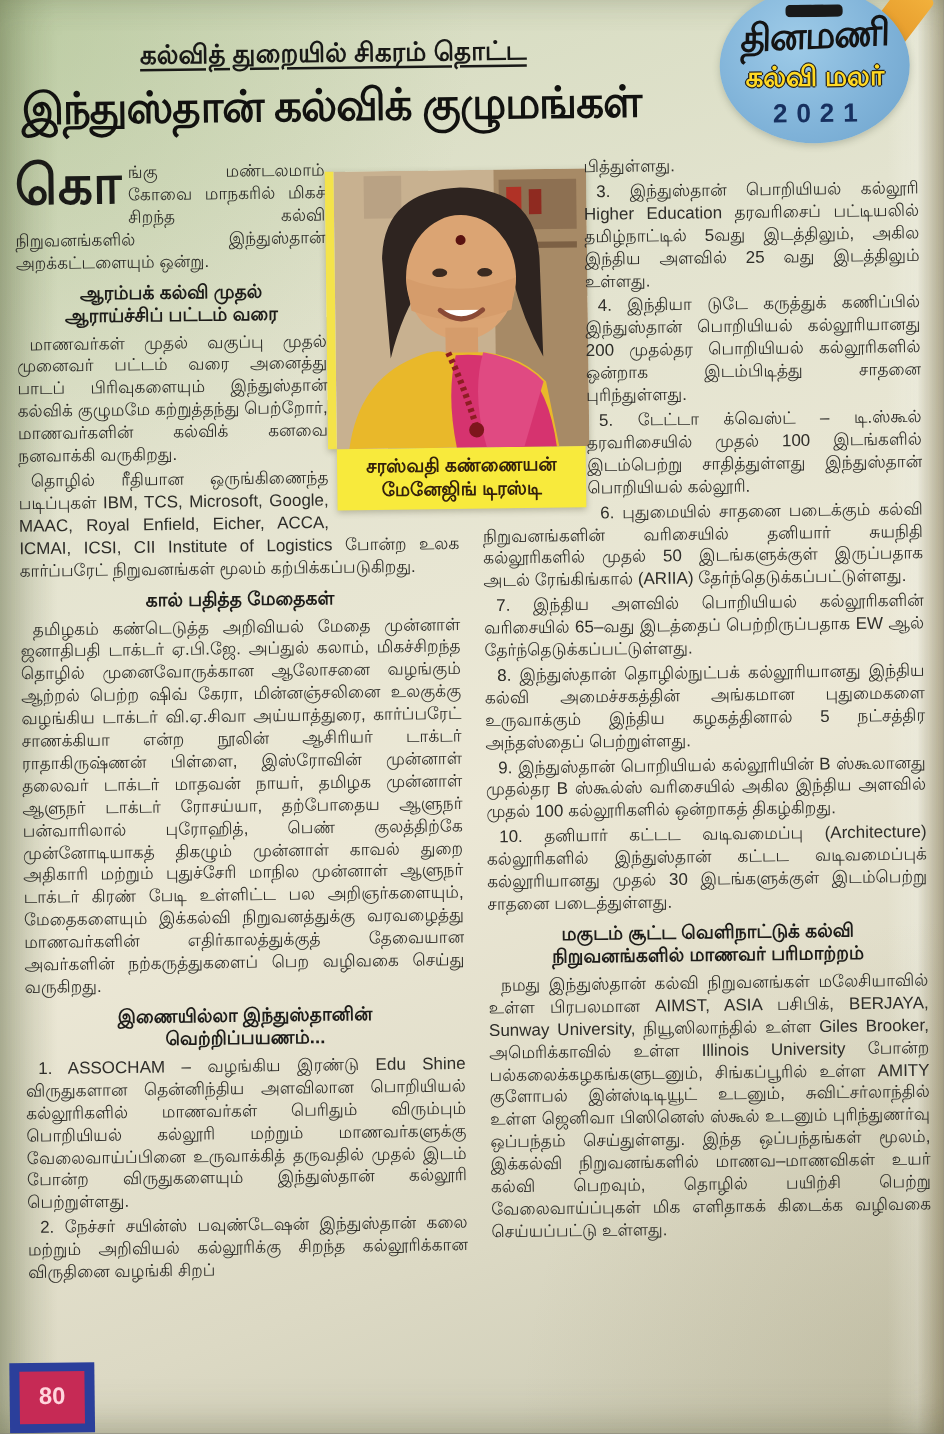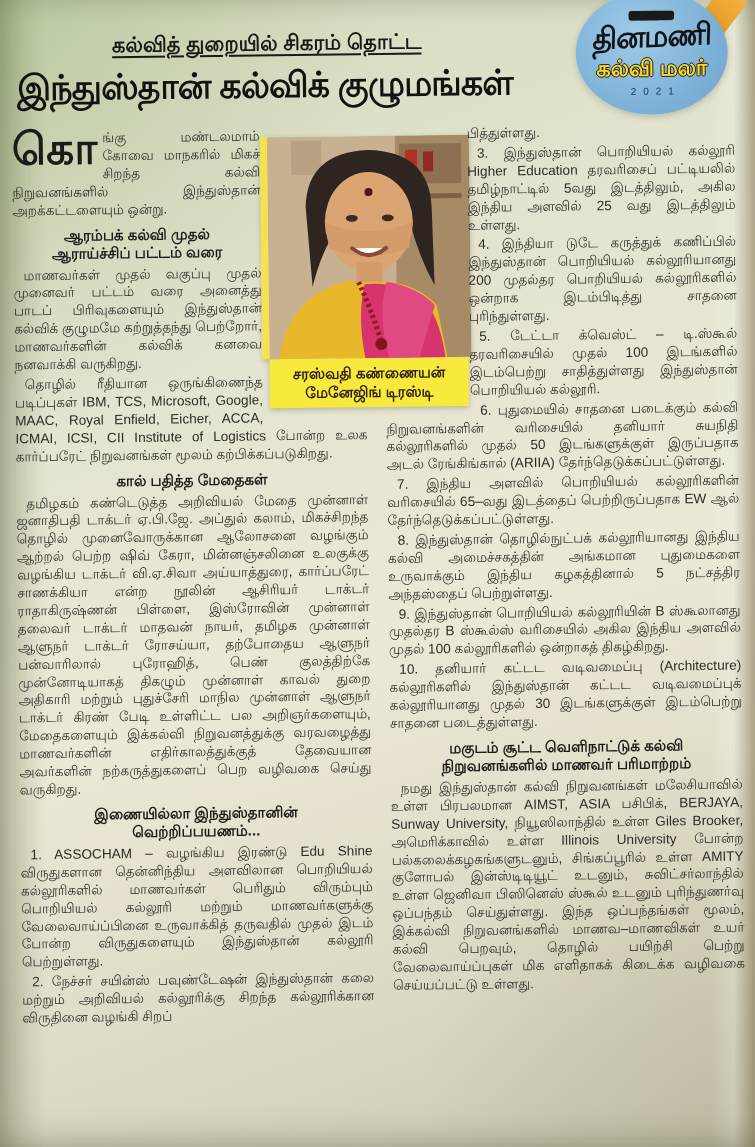--- a/index.html
+++ b/index.html
@@ -29,21 +29,21 @@
     display:flex;flex-direction:column;align-items:center;justify-content:center;gap:1px;
     box-shadow:0 2px 6px rgba(60,70,50,.25);}
   .badge-flourish{width:46px;height:10px;background:
       radial-gradient(circle at 15% 50%, #1a1a1a 36%, transparent 40%),
       radial-gradient(circle at 45% 40%, #1a1a1a 38%, transparent 42%),
       radial-gradient(circle at 75% 55%, #1a1a1a 34%, transparent 40%);
     border-radius:4px;margin-top:2px;}
   .badge-brand{font-size:30px;font-weight:bold;color:#141414;letter-spacing:-1px;transform:skewX(-4deg) rotate(-2deg);line-height:1;}
   .badge-edition{font-size:22px;font-weight:bold;color:#ffd923;line-height:1.15;margin-top:3px;
     text-shadow:-1px 0 #222,1px 0 #222,0 1px #222,0 -1px #222;}
-  .badge-year{font-size:10px;font-weight:normal;color:#17305f;letter-spacing:7px;margin-top:4px;padding-left:7px;}
+  .badge-year{font-size:21px;font-weight:bold;color:#17305f;letter-spacing:7px;margin-top:4px;padding-left:7px;}
 
   .kicker{position:absolute;top:30px;left:62px;width:420px;text-align:center;
     font-size:21px;font-weight:bold;color:#191917;
     text-decoration:underline;text-underline-offset:4px;text-decoration-thickness:2px;}
   .headline{position:absolute;top:64px;left:22px;width:560px;
     font-size:35px;font-weight:bold;color:#121210;letter-spacing:-1px;white-space:nowrap;}
 
   
   .columns{position:absolute;top:126px;left:16px;width:723px;height:1012px;display:flex;gap:19px;}
   .col{width:352px;font-size:13.6px;line-height:17.9px;text-align:justify;color:#2e2d29;}
@@ -157,15 +157,18 @@
         <p>10. தனியார் கட்டட வடிவமைப்பு (Architecture) கல்லூரிகளில் இந்துஸ்தான் கட்டட வடிவமைப்புக் கல்லூரியானது முதல் 30 இடங்களுக்குள் இடம்பெற்று சாதனை படைத்துள்ளது.</p>
         <div class="subhead">
           <div>மகுடம் சூட்ட வெளிநாட்டுக் கல்வி</div>
           <div>நிறுவனங்களில் மாணவர் பரிமாற்றம்</div>
         </div>
         <p>நமது இந்துஸ்தான் கல்வி நிறுவனங்கள் மலேசியாவில் உள்ள பிரபலமான AIMST, ASIA பசிபிக், BERJAYA, Sunway University, நியூஸிலாந்தில் உள்ள Giles Brooker, அமெரிக்காவில் உள்ள Illinois University போன்ற பல்கலைக்கழகங்களுடனும், சிங்கப்பூரில் உள்ள AMITY குளோபல் இன்ஸ்டிடியூட் உடனும், சுவிட்சர்லாந்தில் உள்ள ஜெனிவா பிஸினெஸ் ஸ்கூல் உடனும் புரிந்துணர்வு ஒப்பந்தம் செய்துள்ளது. இந்த ஒப்பந்தங்கள் மூலம், இக்கல்வி நிறுவனங்களில் மாணவ–மாணவிகள் உயர் கல்வி பெறவும், தொழில் பயிற்சி பெற்று வேலைவாய்ப்புகள் மிக எளிதாகக் கிடைக்க வழிவகை செய்யப்பட்டு உள்ளது.</p>
       </div>
 
     </div>
 
+    <div class="pagenum">
+      <div class="pagenum-inner">80</div>
+    </div>
 
   </div>
 </div>
 
 </body></html>

